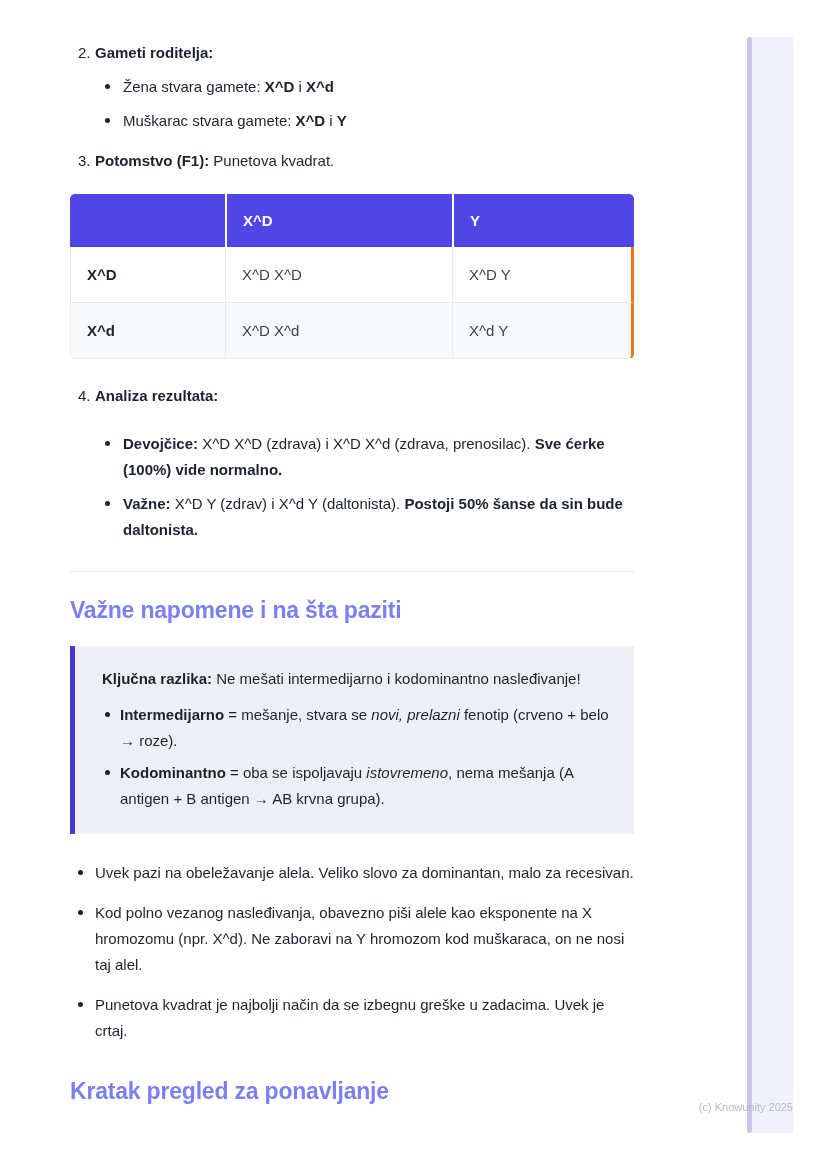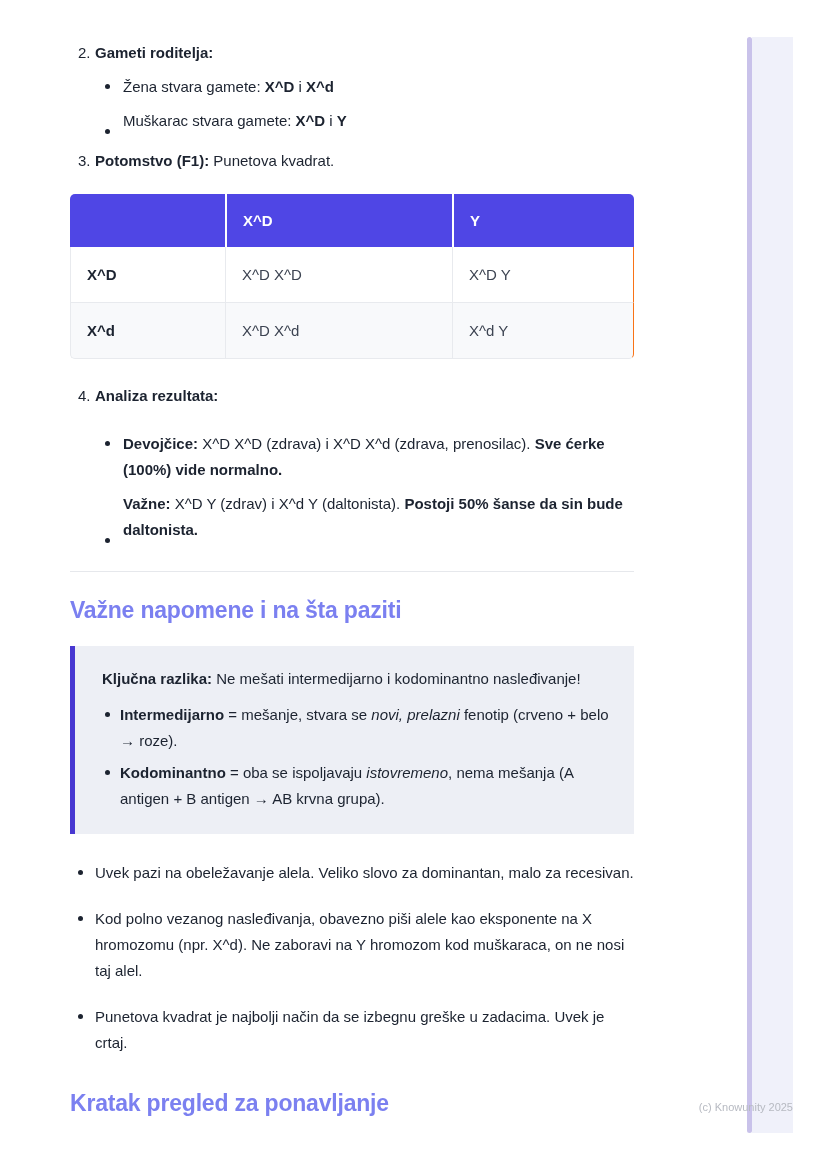--- a/index.html
+++ b/index.html
@@ -39,21 +39,21 @@
   li.bullet { display: flex; align-items: flex-start; }
   .dot {
     flex: none;
     width: 5px; height: 5px;
     border-radius: 50%;
     background: #1c2330;
     margin-top: 10px;
   }
   .sublist { margin-top: 10px; padding-left: 35px; }
   .sublist .dot { margin-right: 13px; }
-  .sublist li + li { margin-top: 8px; align-items: flex-end; }
+  .sublist li + li { margin-top: 8px; }
 
   
   .ptable { margin-top: 22px; width: 564px; border-collapse: separate; border-spacing: 0; }
   .ptable thead th {
     background: #4f46e5;
     color: #ffffff;
     font-weight: 600;
     font-size: 15px;
     text-align: left;
     padding: 0 16px;
@@ -70,21 +70,21 @@
     text-align: left;
     font-size: 15px;
     border-bottom: 1px solid #e8eaee;
   }
   .ptable tbody th {
     font-weight: 700;
     color: #1c2330;
     border-left: 1px solid #e8eaee;
   }
   .ptable tbody td { color: #3d4452; border-left: 1px solid #e8eaee; }
-  .ptable tbody td:last-child { border-right: 1px solid #f97316; }
+  .ptable tbody td:last-child { border-right: 3px solid #f97316; }
   .ptable tbody tr.alt th, .ptable tbody tr.alt td { background: #f8f9fb; }
   .ptable tbody tr:last-child th { border-bottom-left-radius: 5px; }
   .ptable tbody tr:last-child td:last-child { border-bottom-right-radius: 5px; }
 
   .after-table { margin-top: 26px; }
 
   .divider {
     border: none;
     border-top: 1px solid #e6e8ec;
     margin: 28px 0 0 0;
@@ -108,21 +108,21 @@
     line-height: 26px;
   }
   .callout .lead { text-align: justify; }
   .callout ul { margin-top: 10px; }
   .callout .dot { margin-left: 3px; margin-right: 10px; }
   .callout li + li { margin-top: 6px; }
 
   
   .notes { margin-top: 26px; }
   .notes .dot { margin-left: 8px; margin-right: 12px; }
-  .notes li + li { margin-top: 20px; }
+  .notes li + li { margin-top: 14px; }
 
   h2.doc-h2.second { margin-top: 32px; }
 
   
   .page-edge-line {
     position: absolute;
     left: 747px; top: 37px;
     width: 5px; height: 1096px;
     background: #c9c2ea;
     border-radius: 3px;

